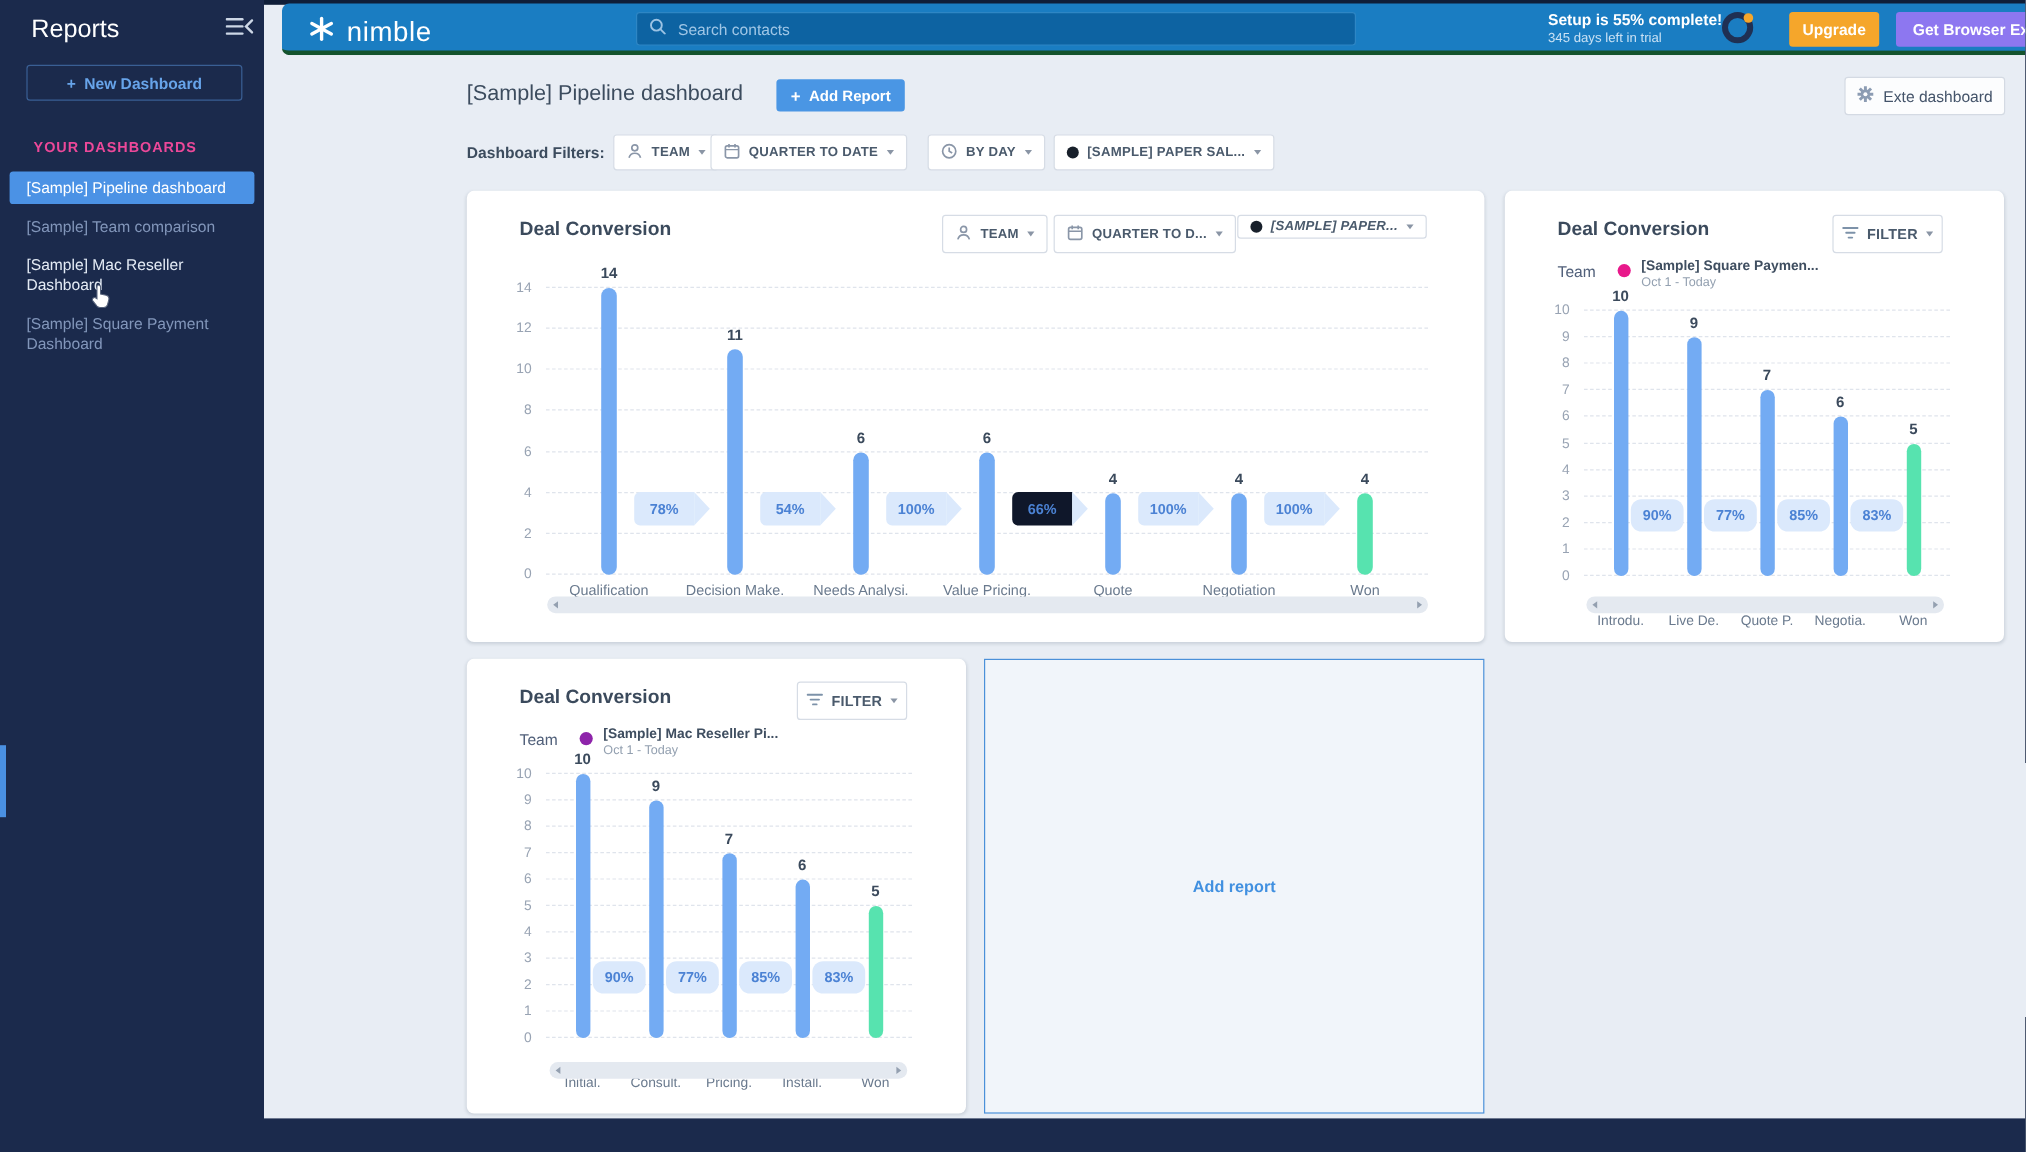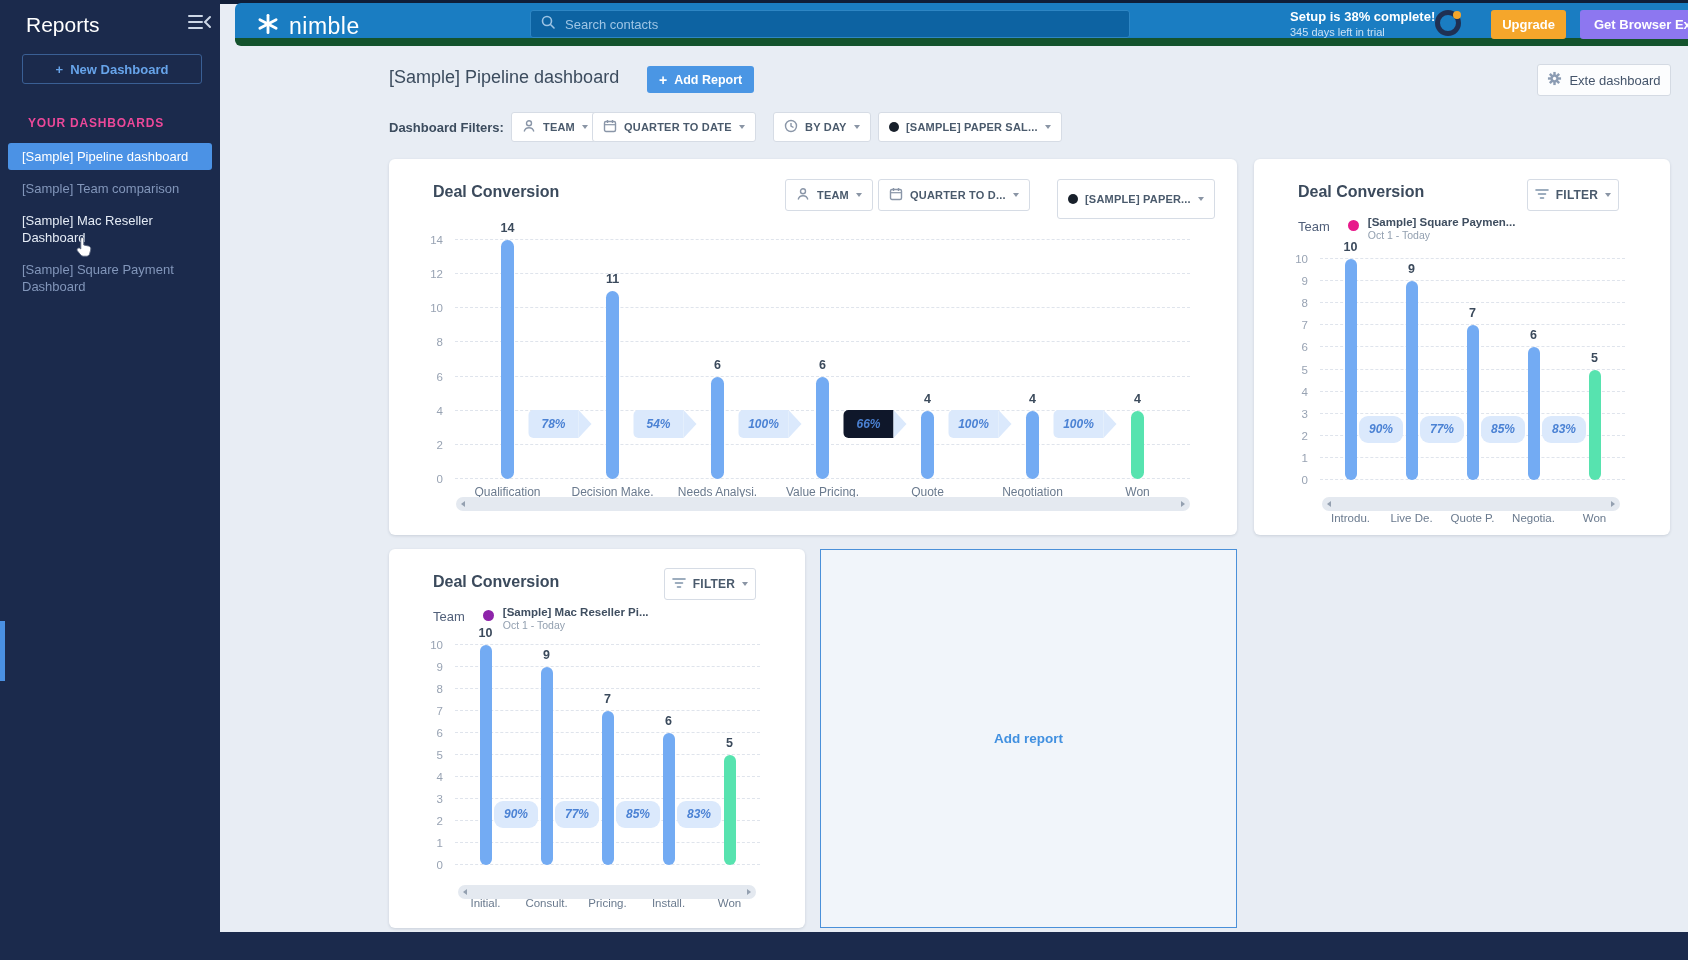--- a/index.html
+++ b/index.html
@@ -19,21 +19,21 @@
   .sb-item.hovered{color:#e4ebf5;}
   .sb-scrollhint{position:absolute;left:0;top:621px;width:5px;height:60px;background:#4a90e2;}
   .cursor{position:absolute;left:76px;top:236px;z-index:50;pointer-events:none;}
 
   
   #main{position:absolute;left:220px;top:0;width:1468px;height:960px;background:#e8edf4;overflow:hidden;}
   .top-dark{position:absolute;left:0;top:0;width:1468px;height:4px;background:#0f1e38;}
   .bottom-strip{position:absolute;left:0;top:932px;width:1468px;height:28px;background:#1b2a4c;}
 
   
-  .topbar{position:absolute;left:15px;top:3px;width:1453px;height:43px;background:#1a7dc2;border-radius:6px 0 0 6px;border-bottom:8px solid #14532d;}
+  .topbar{position:absolute;left:15px;top:3px;width:1453px;height:43px;background:#1a7dc2;border-radius:6px 0 0 6px;border-bottom:4px solid #14532d;}
   .logo{position:absolute;left:20px;top:8px;display:flex;align-items:center;gap:8px;}
   .logo-text{color:#fff;font-size:23px;letter-spacing:.5px;}
   .search{position:absolute;left:295px;top:7px;width:600px;height:28px;background:#0d63a2;border:1px solid #2e86c4;border-radius:3px;display:flex;align-items:center;padding:0 10px;gap:8px;}
   .search input{flex:1;background:transparent;border:none;outline:none;color:#dcebf7;font-size:13px;font-family:"Liberation Sans",sans-serif;}
   .search input::placeholder{color:#9fc6e6;}
   .setup{position:absolute;left:1055px;top:6px;width:150px;}
   .setup-title{color:#ffffff;font-size:13px;font-weight:bold;white-space:nowrap;}
   .setup-sub{color:#c9e1f4;font-size:11px;margin-top:2px;}
   .ring{position:absolute;left:1200px;top:7px;width:26px;height:26px;border:5px solid #1f3053;border-radius:50%;}
   .ring-dot{position:absolute;left:13px;top:-4px;width:8px;height:8px;background:#f5a62b;border-radius:50%;}
@@ -62,21 +62,21 @@
   .f-paper{position:absolute;left:658px;top:112px;}
 
   
   .card{position:absolute;background:#ffffff;border-radius:6px;box-shadow:0 1px 3px rgba(30,45,70,.15);}
   #card1{left:169px;top:159px;width:848px;height:376px;}
   #card2{left:1034px;top:159px;width:416px;height:376px;}
   #card3{left:169px;top:549px;width:416px;height:379px;}
   .card-title{position:absolute;left:44px;top:24px;font-size:16px;font-weight:bold;color:#3b4a5c;}
   .c1-team{position:absolute;left:396px;top:20px;height:32px;}
   .c1-quarter{position:absolute;left:489px;top:20px;height:32px;}
-  .c1-paper{position:absolute;left:668px;top:20px;height:40px;}
+  .c1-paper{position:absolute;left:642px;top:20px;height:20px;font-style:italic;}
   .chip-filter{position:absolute;height:32px;}
   #card2 .chip-filter{left:273px;top:20px;width:92px;justify-content:center;font-size:12px;}
   #card3 .chip-filter{left:275px;top:19px;width:92px;justify-content:center;font-size:12px;}
 
   .legend{position:absolute;left:44px;top:57px;display:flex;align-items:flex-start;gap:9px;}
   .legend-label{font-size:13px;color:#51607a;margin-right:9px;margin-top:3px;}
   .legend-dot{width:11px;height:11px;border-radius:50%;margin-top:4px;}
   .legend-name{display:block;font-size:11.5px;font-weight:bold;color:#3f4e60;}
   .legend-range{display:block;font-size:10.5px;color:#93a0b0;margin-top:1px;}
 
@@ -86,21 +86,21 @@
   #card2 .chart{left:66px;top:100px;width:305px;}
   #card3 .chart{left:66px;top:96px;width:305px;}
   .plot{position:relative;width:100%;overflow:visible;}
   #card1 .plot{height:239px;}
   #card2 .plot{height:221px;}
   #card3 .plot{height:220px;}
   .gridline{position:absolute;left:0;right:0;height:0;border-top:1px dashed #dfe4ec;}
   .ytick{position:absolute;left:-12px;transform:translate(-100%,-50%);font-size:11.5px;color:#98a3b3;}
   .bar{position:absolute;bottom:0;border-radius:7px;}
   .bar-value{position:absolute;transform:translateX(-50%);font-size:12.5px;font-weight:bold;color:#3b4a5c;}
-  .badge{position:absolute;transform:translateX(-50%);display:flex;align-items:center;font-style:italic;}
+  .badge{position:absolute;transform:translateX(-50%);display:flex;align-items:center;}
   .badge-body{height:28px;min-width:50px;border-radius:5px 0 0 5px;display:flex;align-items:center;justify-content:center;
     font-size:12px;font-weight:bold;padding:0 6px;}
   .badge-tip{width:0;height:0;border-top:14px solid transparent;border-bottom:14px solid transparent;}
   .badge-pill-body{height:27px;width:44px;border-radius:9px;display:flex;align-items:center;justify-content:center;font-size:12px;font-weight:bold;}
   .xlabels{position:relative;height:16px;margin-top:6px;}
   .xlabel{position:absolute;transform:translateX(-50%);font-size:12px;color:#6a7a8e;white-space:nowrap;}
   #card2 .xlabel,#card3 .xlabel{font-size:11.5px;margin-top:26px;}
 
   .hscroll{position:absolute;height:14px;background:#e4e9f0;border-radius:7px;cursor:pointer;}
   #card1 .hscroll{left:67px;top:338px;width:734px;}
@@ -171,21 +171,21 @@
       <div class="search">
         <span>
           <svg width="14" height="14" viewBox="0 0 14 14">
               <circle cx="6" cy="6" r="4.5" fill="none" stroke="#9cc3e4" stroke-width="1.6"></circle>
               <line x1="9.5" y1="9.5" x2="13" y2="13" stroke="#9cc3e4" stroke-width="1.6" stroke-linecap="round"></line>
             </svg>
         </span>
         <input type="text" placeholder="Search contacts" style="">
       </div>
       <div class="setup">
-        <div class="setup-title">Setup is 38% complete!</div>
+        <div class="setup-title">Setup is 55% complete!</div>
         <div class="setup-sub">345 days left in trial</div>
       </div>
       <div class="ring">
         <div class="ring-dot"></div>
       </div>
       <div class="btn-upgrade" style="background: rgb(245, 166, 43);">Upgrade</div>
       <div class="btn-ext" style="background: rgb(141, 119, 240);">Get Browser Exte</div>
     </div>
 
     <div class="page-title">[Sample] Pipeline dashboard</div>

